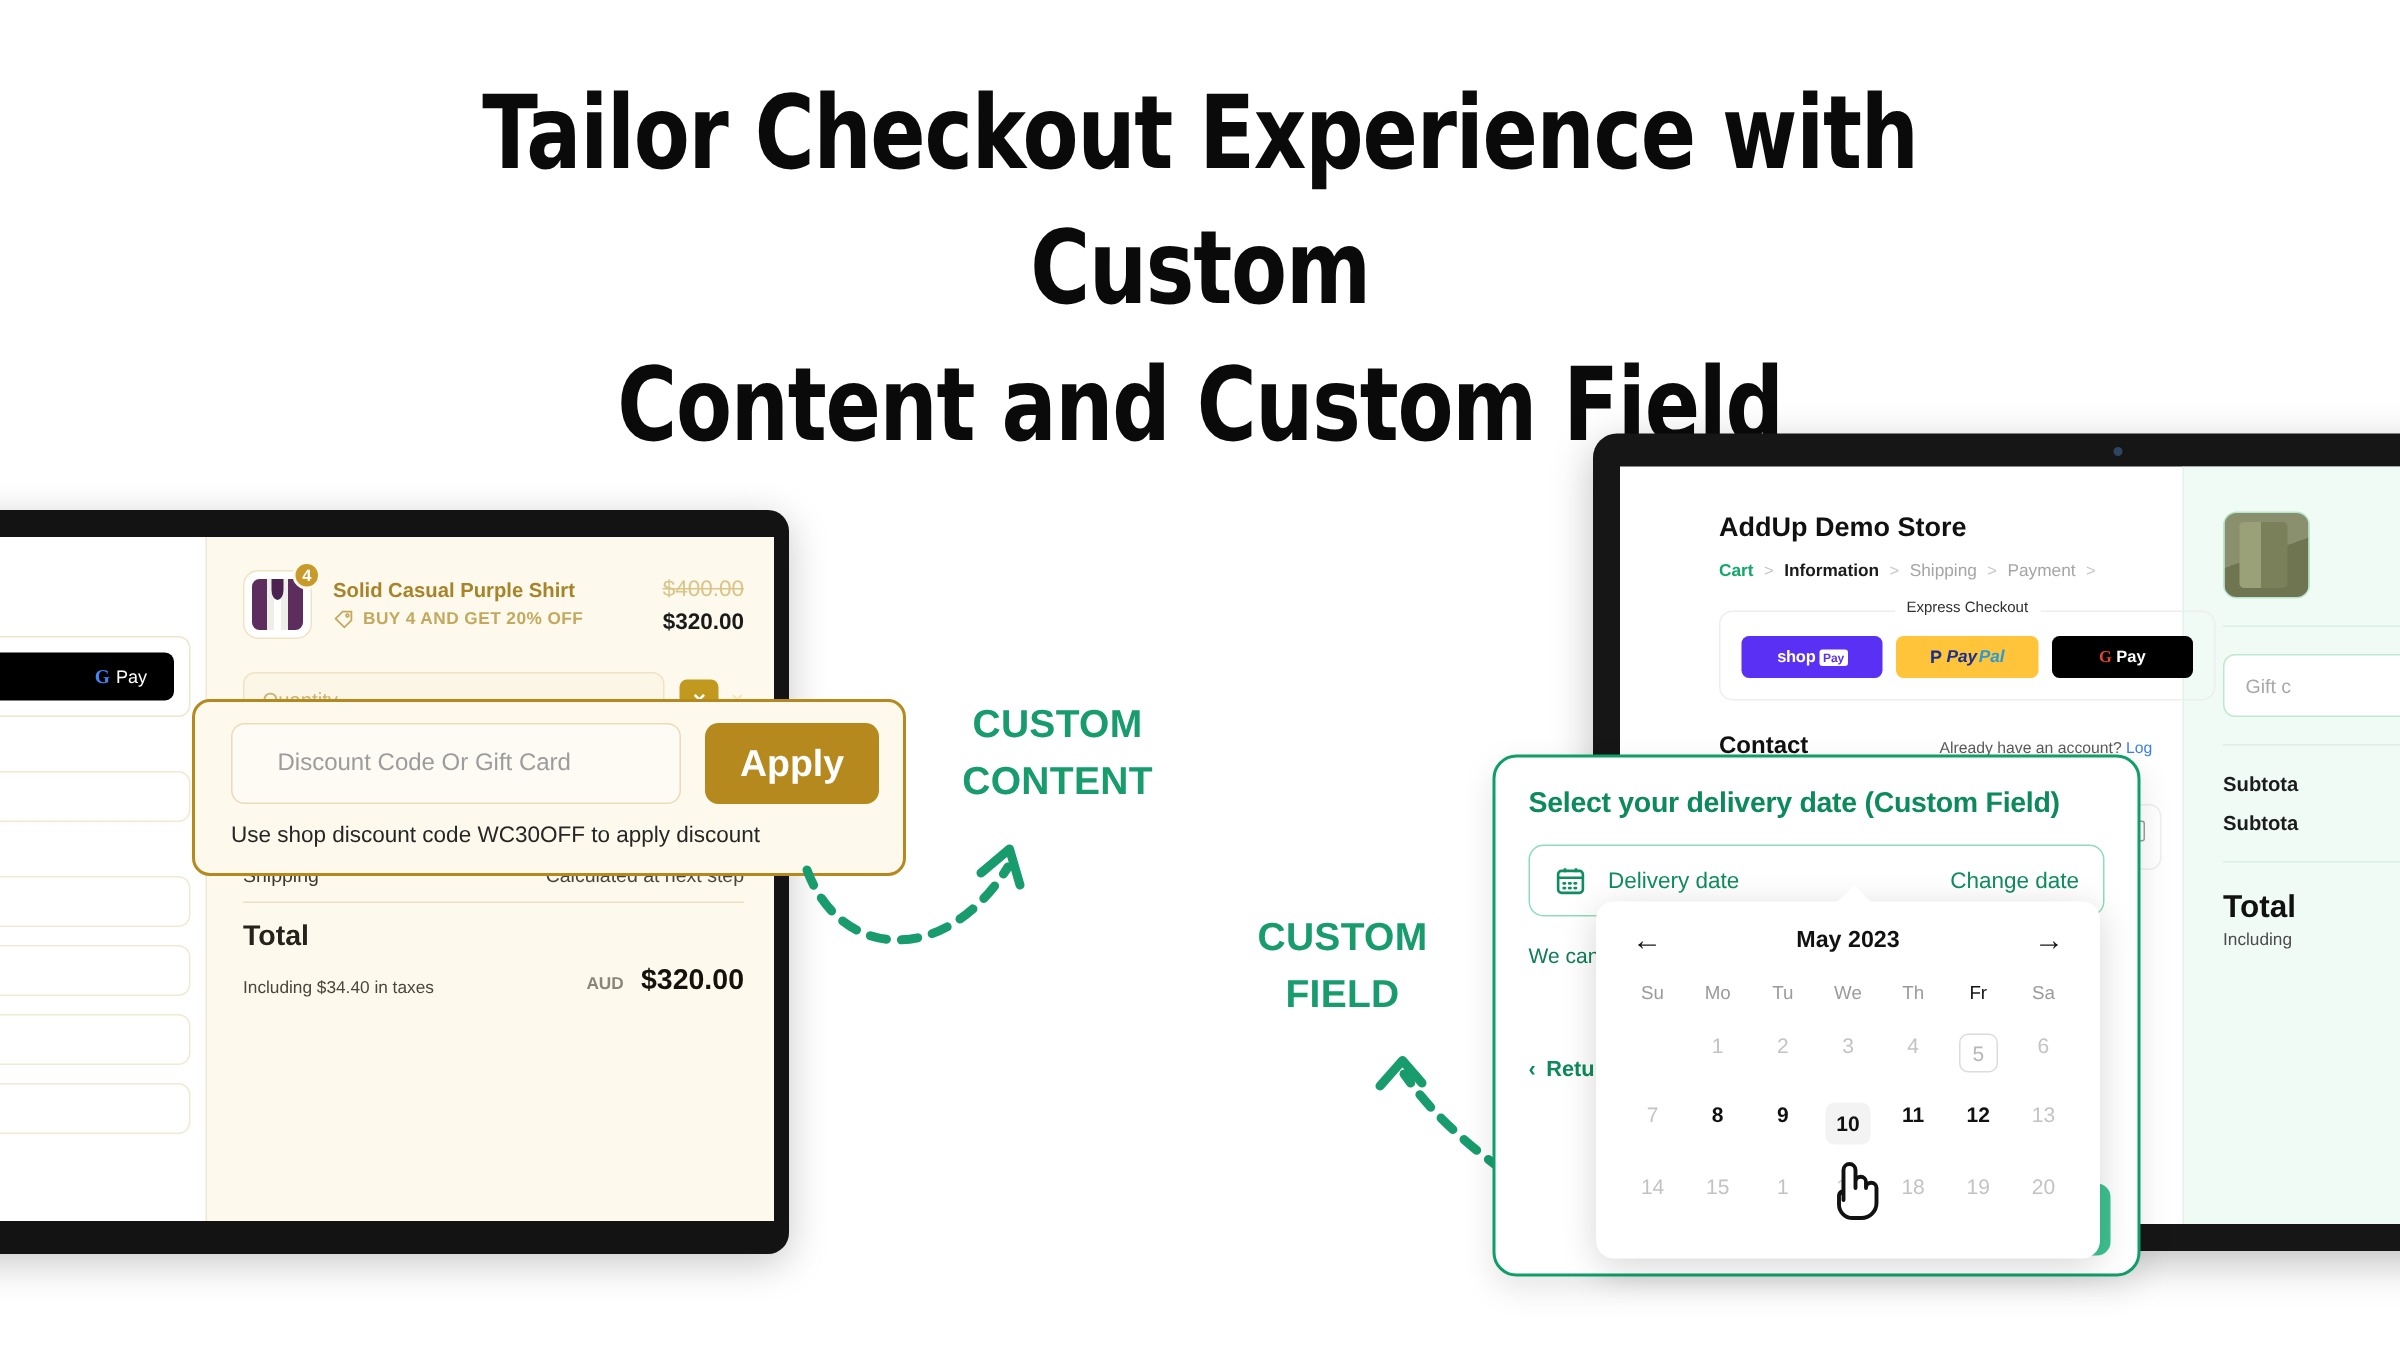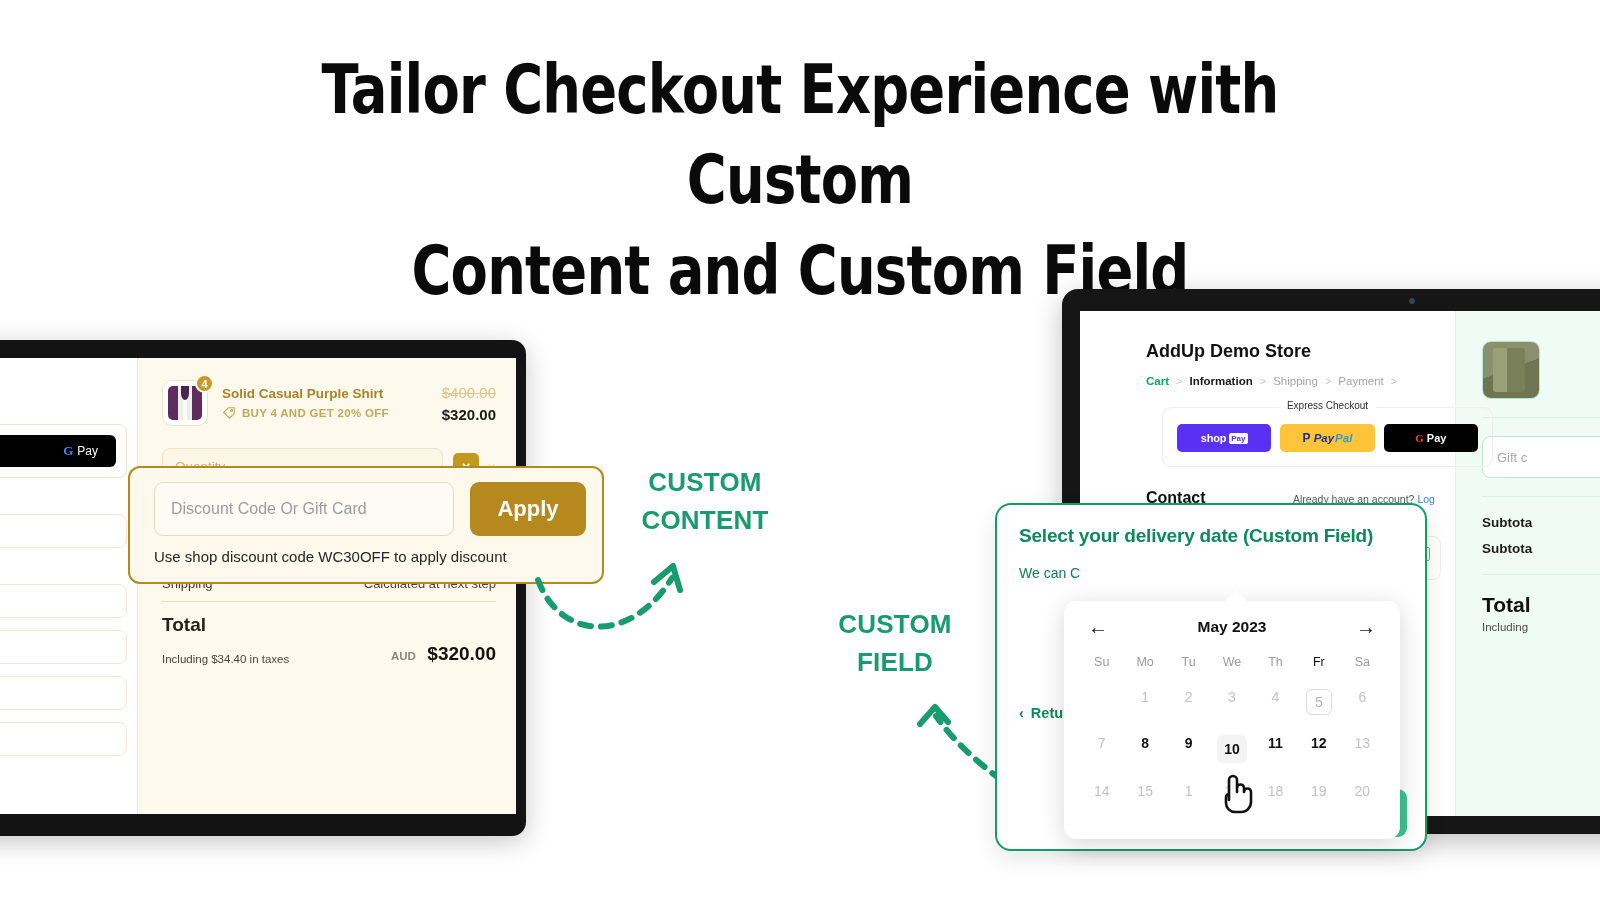--- a/index.html
+++ b/index.html
@@ -126,27 +126,27 @@
     width: 476px; height: 118px;
     background: #fdf9ec;
     border: 2.5px solid #b5891d;
     border-radius: 12px;
     padding: 14px 16px 10px 24px;
     z-index: 40;
   }
   .disc-row { display: flex; align-items: center; gap: 16px; }
   .disc-input {
     flex: 1; height: 54px; border: 1px solid #e9dcba; border-radius: 9px;
-    background: #fdfbf4; display:flex; align-items:center; padding-left: 16px;
+    background: #fdfbf4; display:flex; align-items:center; padding-left: 30px;
     font-size: 16px; color: #9c9c9c;
   }
   .disc-apply {
     width: 116px; height: 54px; background: #b5891d; color:#fff;
     border-radius: 9px; display:flex; align-items:center; justify-content:center;
-    font-size: 22px; font-weight: 700; flex:none;
+    font-size: 25px; font-weight: 700; flex:none;
   }
   .disc-note { font-size: 15px; color:#262626; margin-top: 12px; }
 
   
   .laptop-right {
     position: absolute; left: 1062px; top: 289px;
     width: 700px; height: 545px;
     background: #161616;
     border-radius: 16px;
     padding: 22px 18px 18px 18px;
@@ -161,21 +161,21 @@
   }
   .lr-main { width: 375px; flex:none; padding: 30px 0 0 66px; position:relative; }
   .store-name { font-size: 18px; font-weight: 700; color:#111; }
   .crumbs { display:flex; align-items:center; gap:7px; margin-top: 13px; font-size: 11.5px; }
   .crumb { color:#a5a5a5; }
   .crumb.active { color:#0fa968; font-weight:700; }
   .crumb.cur { color:#1b1b1b; font-weight:700; }
   .crumb-sep { color:#c8c8c8; font-size: 11px; }
   .express {
     margin-top: 20px; border:1px solid #eee; border-radius:9px;
-    padding: 16px 14px 14px; position: relative; width: 331px; margin-left: 16px;
+    padding: 16px 14px 14px; position: relative; width: 331px;
   }
   .express-t {
     position:absolute; top:-8px; left:50%; transform:translateX(-50%);
     background:#fff; padding: 0 8px; font-size: 10px; color:#2f2f2f;
   }
   .pay-row { display:flex; gap:9px; }
   .pay-btn { flex:1; height: 28px; border-radius:5px; display:flex; align-items:center; justify-content:center; gap:3px;}
   .pay-shop { background:#5a31f4; }
   .pay-shop .w { color:#fff; font-size:11px; font-weight:700; letter-spacing:-.2px; }
   .pay-shop .b { background:#fff; color:#5a31f4; font-size:8px; font-weight:800; border-radius:2px; padding:1px 2px; }
@@ -441,20 +441,29 @@
         </div>
         <hr class="side-hr">
         <div class="side-total">Total</div>
         <div class="side-inc">Including</div>
       </div>
     </div>
   </div>
 
   <div class="cf-card">
     <div class="cf-title">Select your delivery date (Custom Field)</div>
+    <div class="cf-picker">
+      <svg class="cal-ico" viewBox="0 0 24 24" fill="none" stroke="#0f8d5e" stroke-width="1.9">
+        <rect x="3" y="5" width="18" height="16" rx="2.5"></rect>
+        <path d="M3 10 H21 M8 3 V6 M16 3 V6"></path>
+        <path d="M7 14 h1 M11 14 h1 M15 14 h1 M7 17.5 h1 M11 17.5 h1 M15 17.5 h1" stroke-width="2" stroke-linecap="round"></path>
+      </svg>
+      <span class="cf-dlabel">Delivery date</span>
+      <span class="cf-change">Change date</span>
+    </div>
     <div class="cf-note">We can C</div>
     <div class="cf-return">
       <span>‹</span>
       <span>Return</span>
     </div>
     <div class="cf-btns">
       <div class="cf-btn"></div>
       <div class="cf-btn"></div>
     </div>
   </div>

